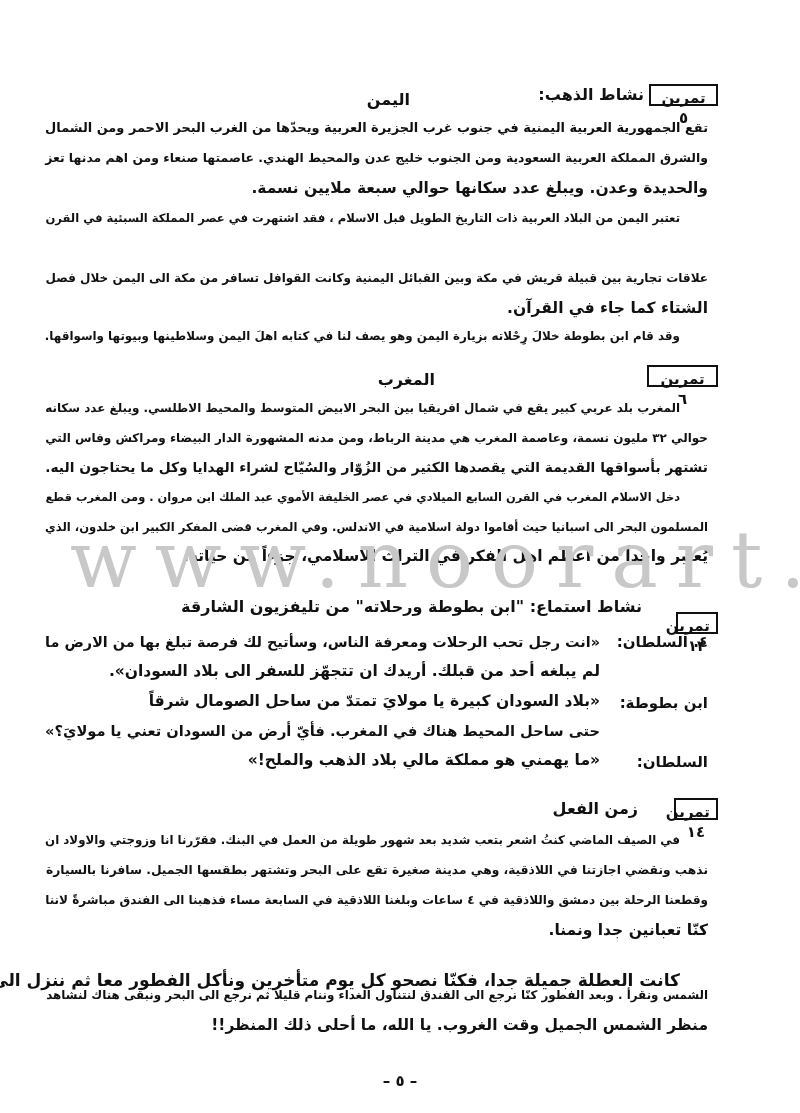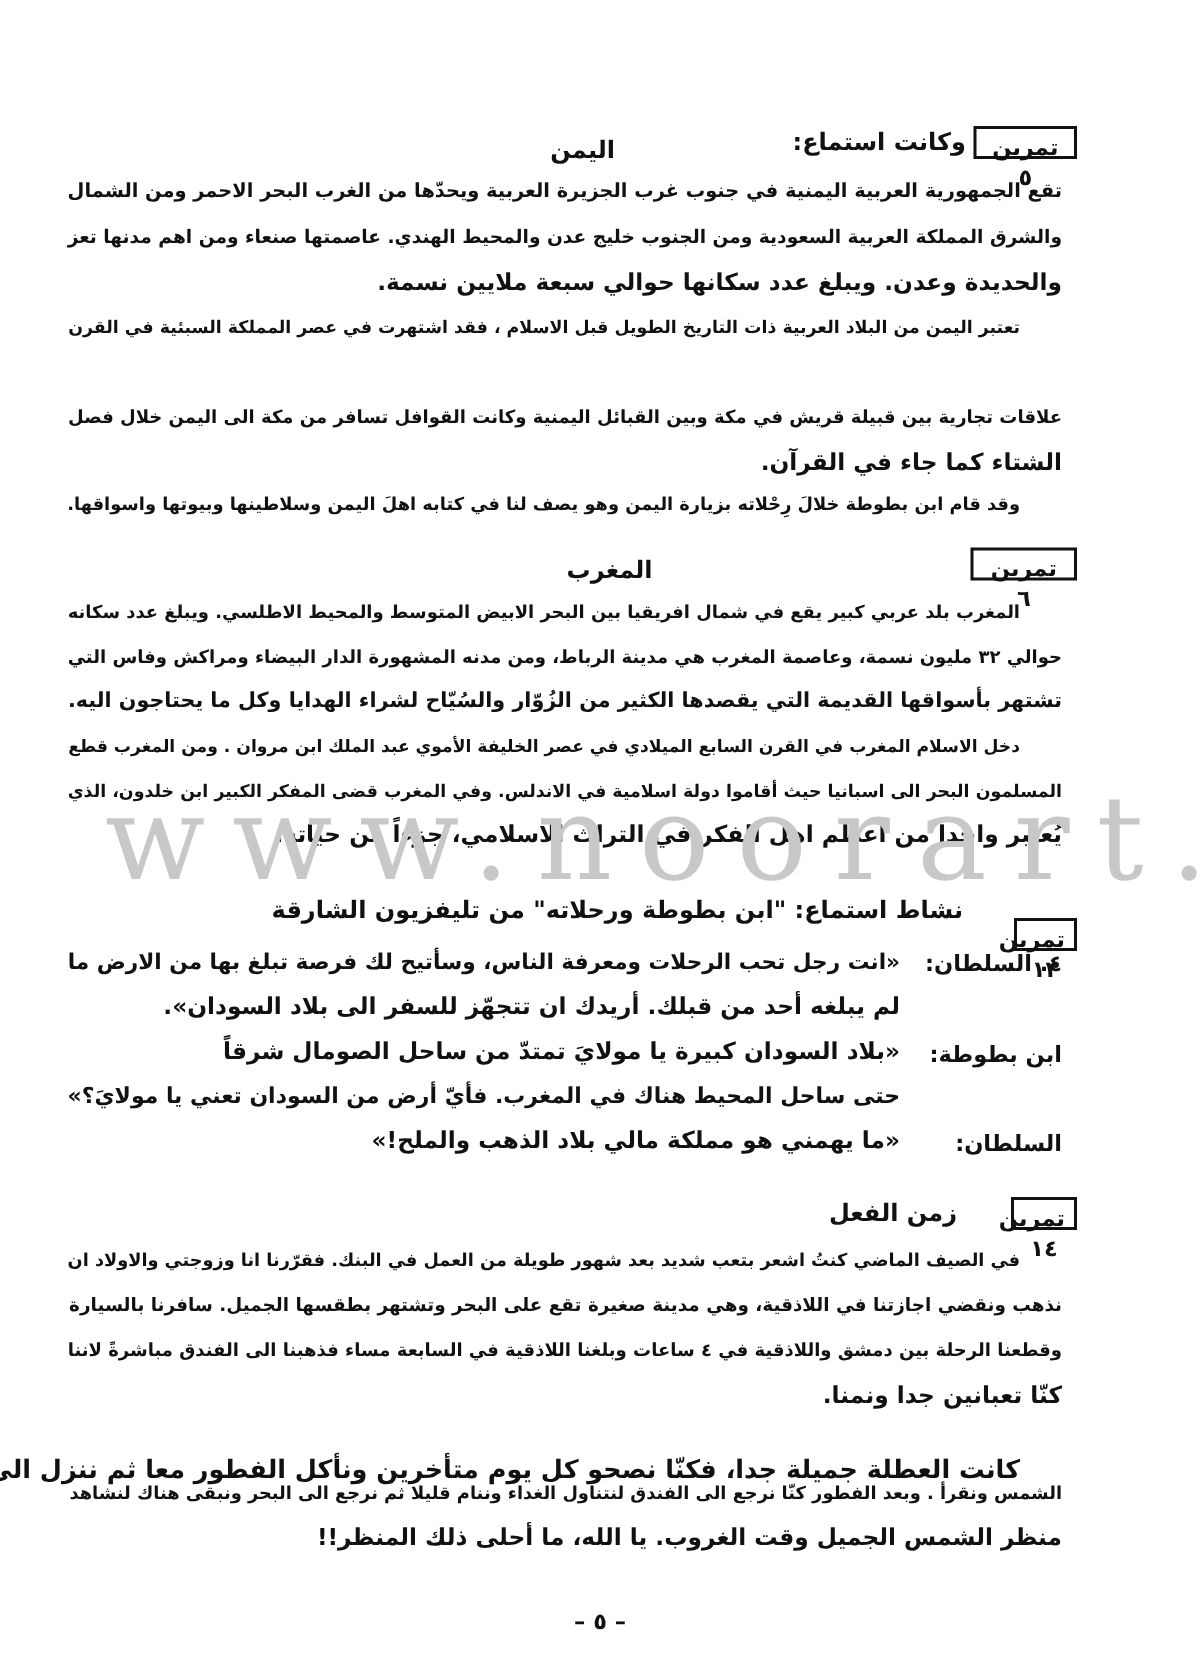--- a/index.html
+++ b/index.html
@@ -16,21 +16,21 @@
   .page-num { position: absolute; left: 0; width: 800px; top: 1072px; text-align: center;
               font-weight: bold; font-size: 15px; direction: ltr; }
   .speaker { position: absolute; font-weight: bold; font-size: 15px; white-space: nowrap; line-height: 20px; }
 </style>
 </head>
 <body>
 
 <div class="page">
 
   <div class="ex-box" style="right:82px; top:84px; width:69px;">تمرين ٥</div>
-  <div class="heading" style="right:156px; top:85px;">وكانت استماع:</div>
+  <div class="heading" style="right:156px; top:85px;">نشاط الذهب:</div>
   <div class="heading" style="right:390px; top:90px;">اليمن</div>
   <div class="line" style="right: 92px; top: 118px; font-size: 12.93px;">تقع الجمهورية العربية اليمنية في جنوب غرب الجزيرة العربية ويحدّها من الغرب البحر الاحمر ومن الشمال</div>
   <div class="line" style="right: 92px; top: 148px; font-size: 12.41px;">والشرق المملكة العربية السعودية ومن الجنوب خليج عدن والمحيط الهندي. عاصمتها صنعاء ومن اهم مدنها تعز</div>
   <div class="line" style="right:92px; top:178px;">والحديدة وعدن. ويبلغ عدد سكانها حوالي سبعة ملايين نسمة.</div>
   <div class="line" style="right: 120px; top: 208px; font-size: 11.58px;">تعتبر اليمن من البلاد العربية ذات التاريخ الطويل قبل الاسلام ، فقد اشتهرت في عصر المملكة السبئية في القرن</div>
   <div class="line" style="right: 92px; top: 268px; font-size: 12.02px;">علاقات تجارية بين قبيلة قريش في مكة وبين القبائل اليمنية وكانت القوافل تسافر من مكة الى اليمن خلال فصل</div>
   <div class="line" style="right:92px; top:298px;">الشتاء كما جاء في القرآن.</div>
   <div class="line" style="right: 120px; top: 326px; font-size: 11.86px;">وقد قام ابن بطوطة خلالَ رِحْلاته بزيارة اليمن وهو يصف لنا في كتابه اهلَ اليمن وسلاطينها وبيوتها واسواقها.</div>
 
   <div class="ex-box" style="right:82px; top:365px; width:71px;">تمرين ٦</div>

